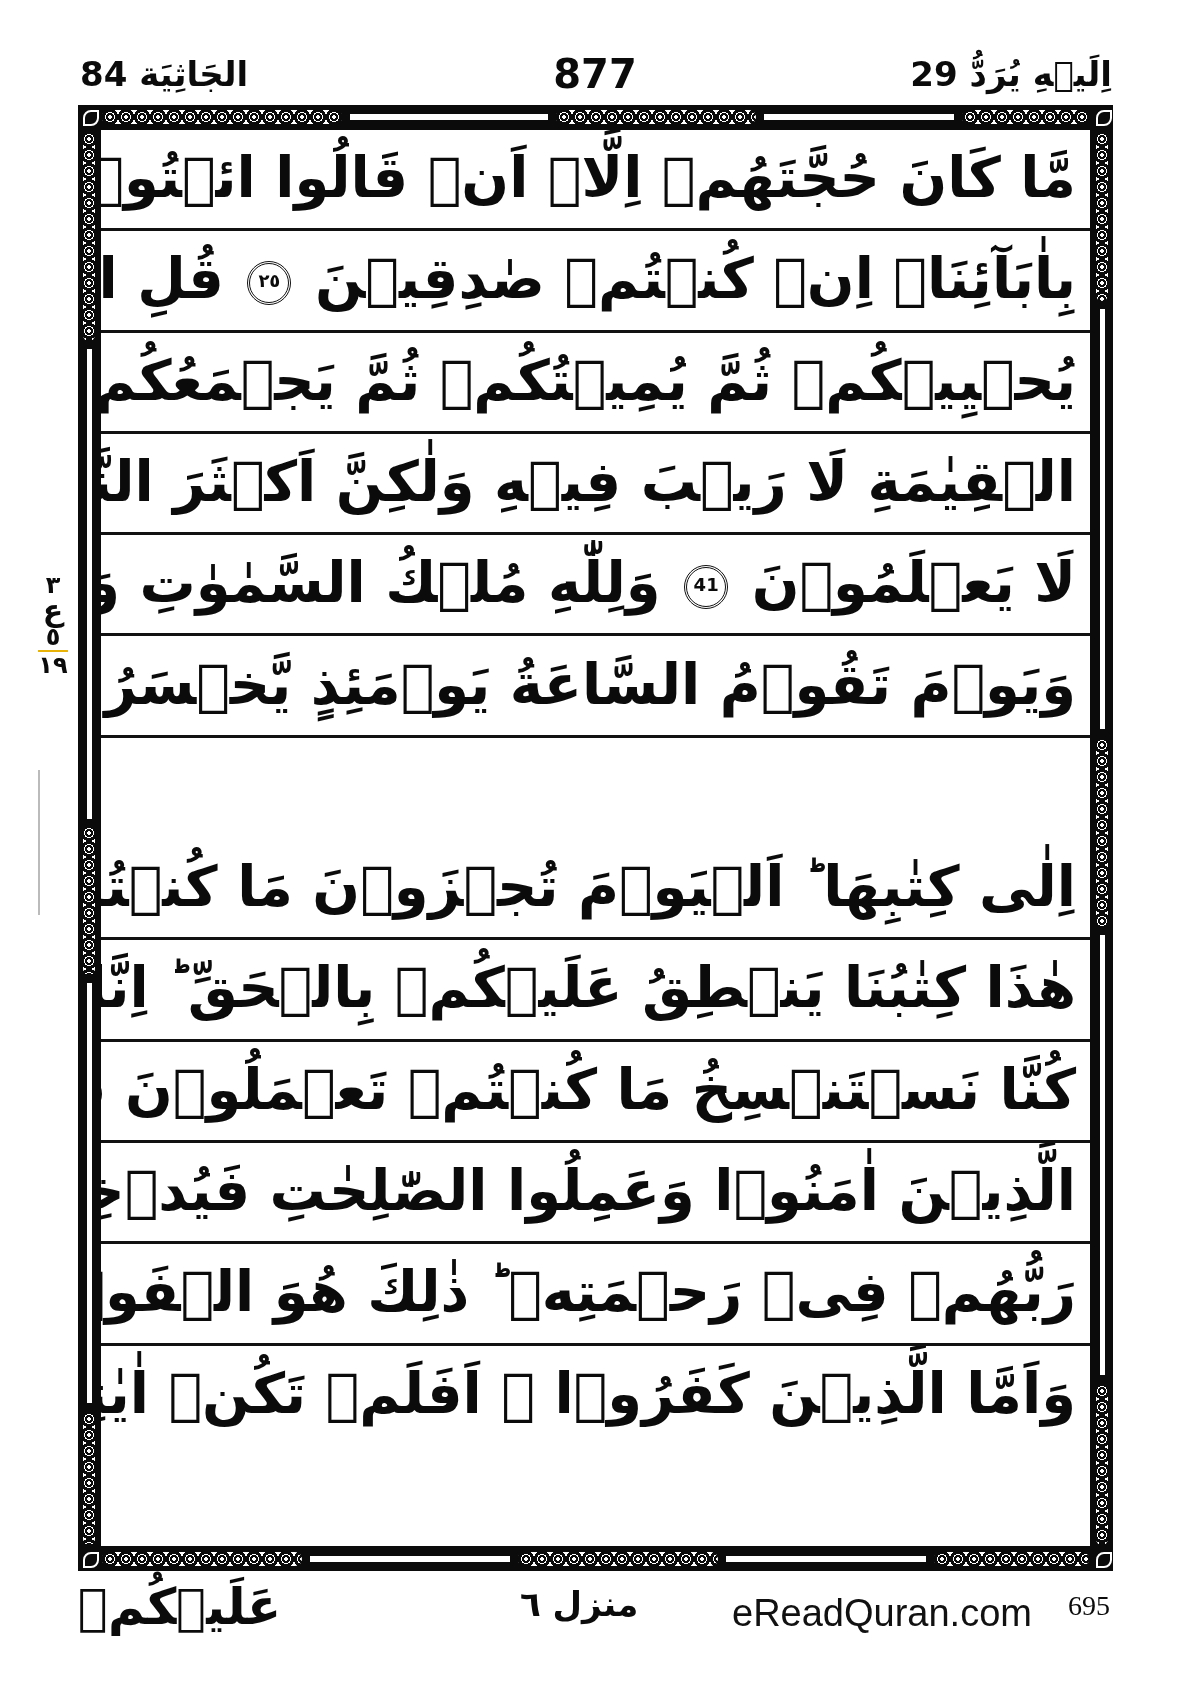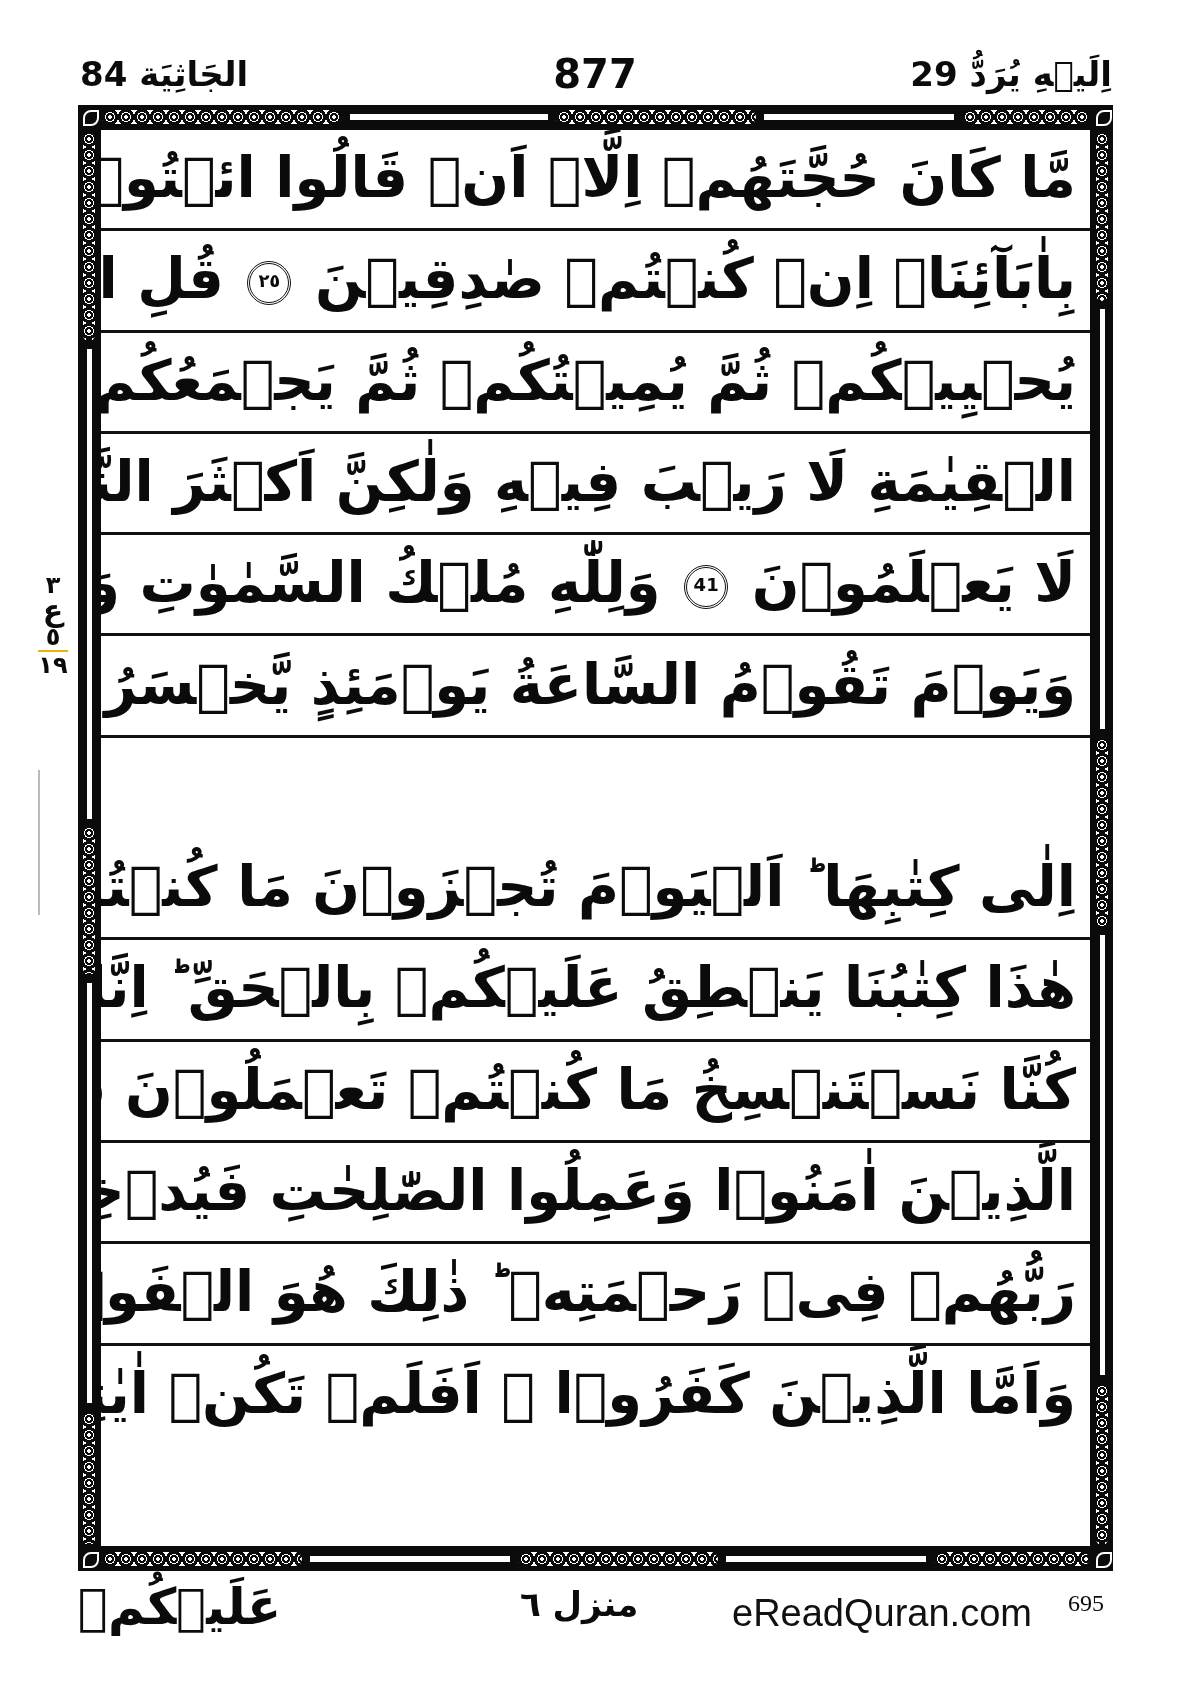--- a/index.html
+++ b/index.html
@@ -42,21 +42,21 @@
 
   .margin-note { position:absolute; left:38px; top:572px; width:30px; direction:rtl;
                  font-weight:bold; font-size:24px; line-height:26px; text-align:center; }
   .margin-rule { position:absolute; left:38px; top:770px; width:2px; height:145px; background:#bbb; }
 
   .footer { position:absolute; top:1578px; height:60px; }
   .f-catch { left:78px; font-size:50px; font-weight:bold; direction:rtl; }
   .f-manzil { left:520px; font-size:34px; font-weight:bold; direction:rtl; top:1584px; }
   .f-site { left:708px; font-family:"Liberation Sans", sans-serif; font-weight:normal;
             font-size:38px; top:1592px; color:#111;margin-left:24px; }
-  .f-page { left:1068px; font-family:"Liberation Serif", serif; font-size:24px; top:1590px; }
+  .f-page { left:1068px; font-family:"Liberation Serif", serif; font-size:28px; top:1590px; }
 </style>
 </head>
 <body>
 
 <div class="hdr hdr-right">اِلَيۡهِ يُرَدُّ 29</div>
 <div class="hdr hdr-center">877</div>
 <div class="hdr hdr-left">الجَاثِيَة 84</div>
 
 <div class="margin-note">
   <div>٣</div>

